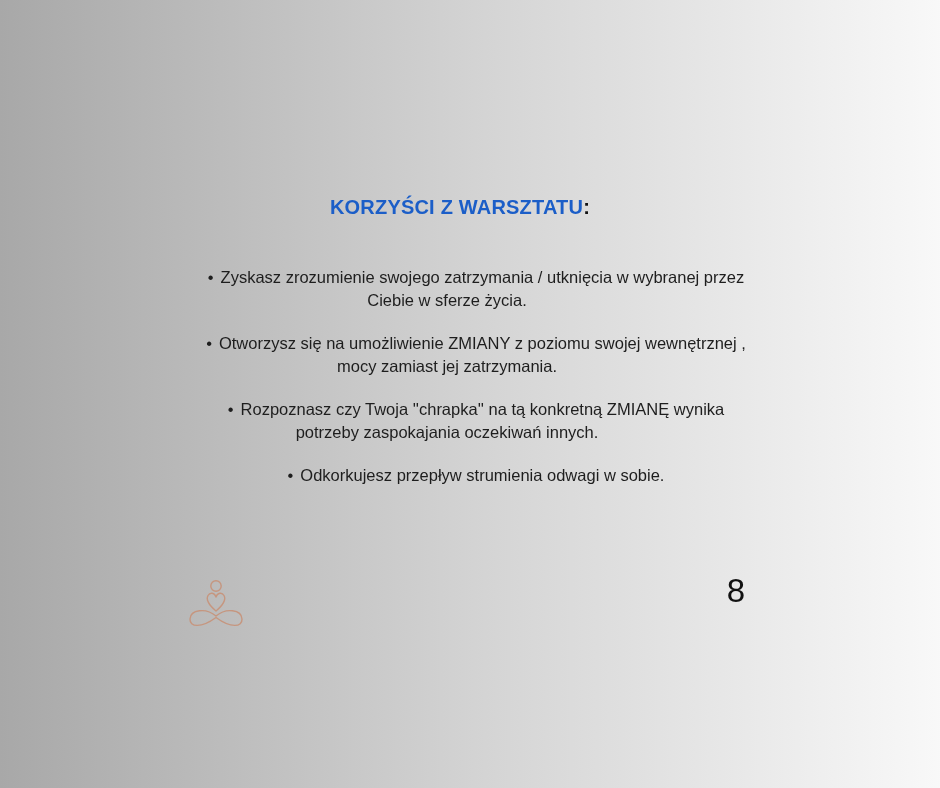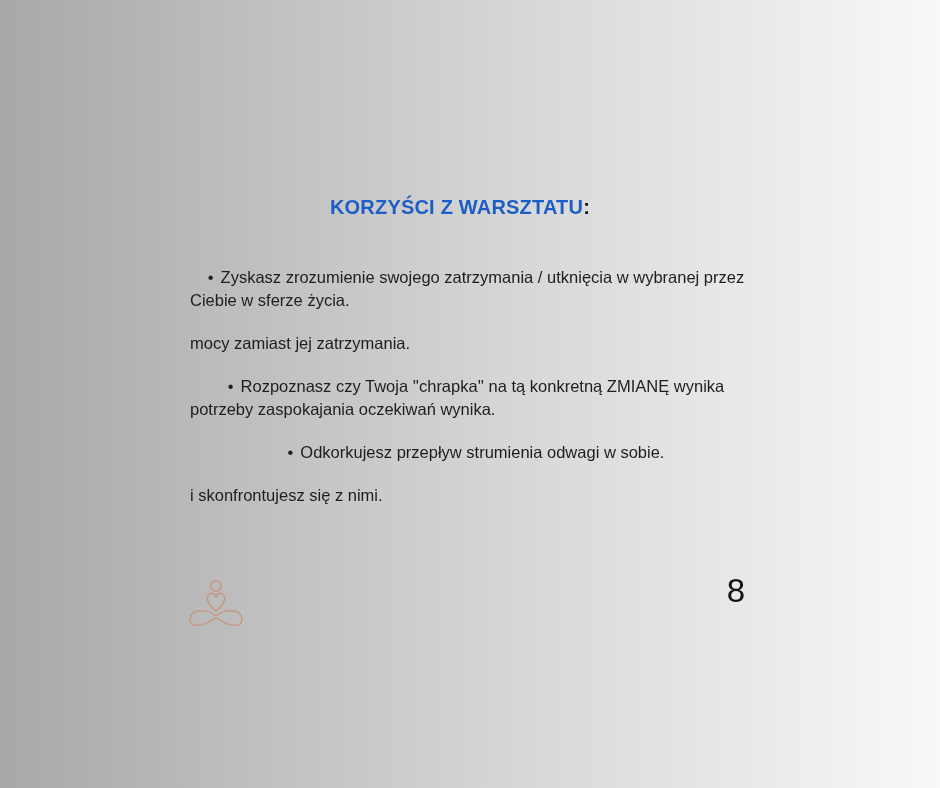--- a/index.html
+++ b/index.html
@@ -24,20 +24,21 @@
     color: #1b5ec8;
   }
   .title .colon { color: #111111; }
   .bullets {
     position: absolute;
     top: 266px; left: 190px; width: 560px;
   }
   .bullet-item { margin-bottom: 20px; }
   .bullet-line {
     width: 514px;
+    text-align: center;
     font-size: 16.5px;
     line-height: 23px;
     color: #1e1e1e;
     white-space: nowrap;
   }
   .bullet-line.first {
     width: auto;
     text-align: center;
     padding-left: 12px;
   }
@@ -64,31 +65,31 @@
   <div class="title">
     <span>KORZYŚCI Z WARSZTATU</span><span class="colon">:</span>
   </div>
 
   <div class="bullets">
       <div class="bullet-item">
         <div class="bullet-line first"><span class="marker">•</span>Zyskasz zrozumienie swojego zatrzymania / utknięcia w wybranej przez</div>
         <div class="bullet-line">Ciebie w sferze życia.</div>
       </div>
       <div class="bullet-item">
+        <div class="bullet-line first"><span class="marker">•</span>Otworzysz się na umożliwienie ZMIANY z poziomu swojej wewnętrznej ,</div>
         <div class="bullet-line">mocy zamiast jej zatrzymania.</div>
       </div>
       <div class="bullet-item">
         <div class="bullet-line first"><span class="marker">•</span>Rozpoznasz czy Twoja ''chrapka'' na tą konkretną ZMIANĘ wynika</div>
-        <div class="bullet-line">potrzeby zaspokajania oczekiwań wynika.</div>
+        <div class="bullet-line">potrzeby zaspokajania oczekiwań innych.</div>
       </div>
       <div class="bullet-item">
         <div class="bullet-line first"><span class="marker">•</span>Odkorkujesz przepływ strumienia odwagi w sobie.</div>
       </div>
       <div class="bullet-item">
-        <div class="bullet-line">i skonfrontujesz się z nimi.</div>
       </div>
     </div>
 
   <div class="logo">
     <svg viewBox="0 0 60 50" fill="none" stroke="#c6967f" stroke-width="1.4" stroke-linecap="round" stroke-linejoin="round">
       <circle cx="28" cy="7" r="5.2"></circle>
       <path d="M28 32 C 21.5 26.5, 17.5 21, 20 16.5 C 22 13, 26.5 13.5, 28 18 C 29.5 13.5, 34 13, 36 16.5 C 38.5 21, 34.5 26.5, 28 32 Z"></path>
       <path d="M28 37 C 18 28.5, 2.5 30.5, 2 40 C 1.6 48, 13 49.5, 28 38.5 C 43 49.5, 54.4 48, 54 40 C 53.5 30.5, 38 28.5, 28 37 Z"></path>
     </svg>
   </div>

